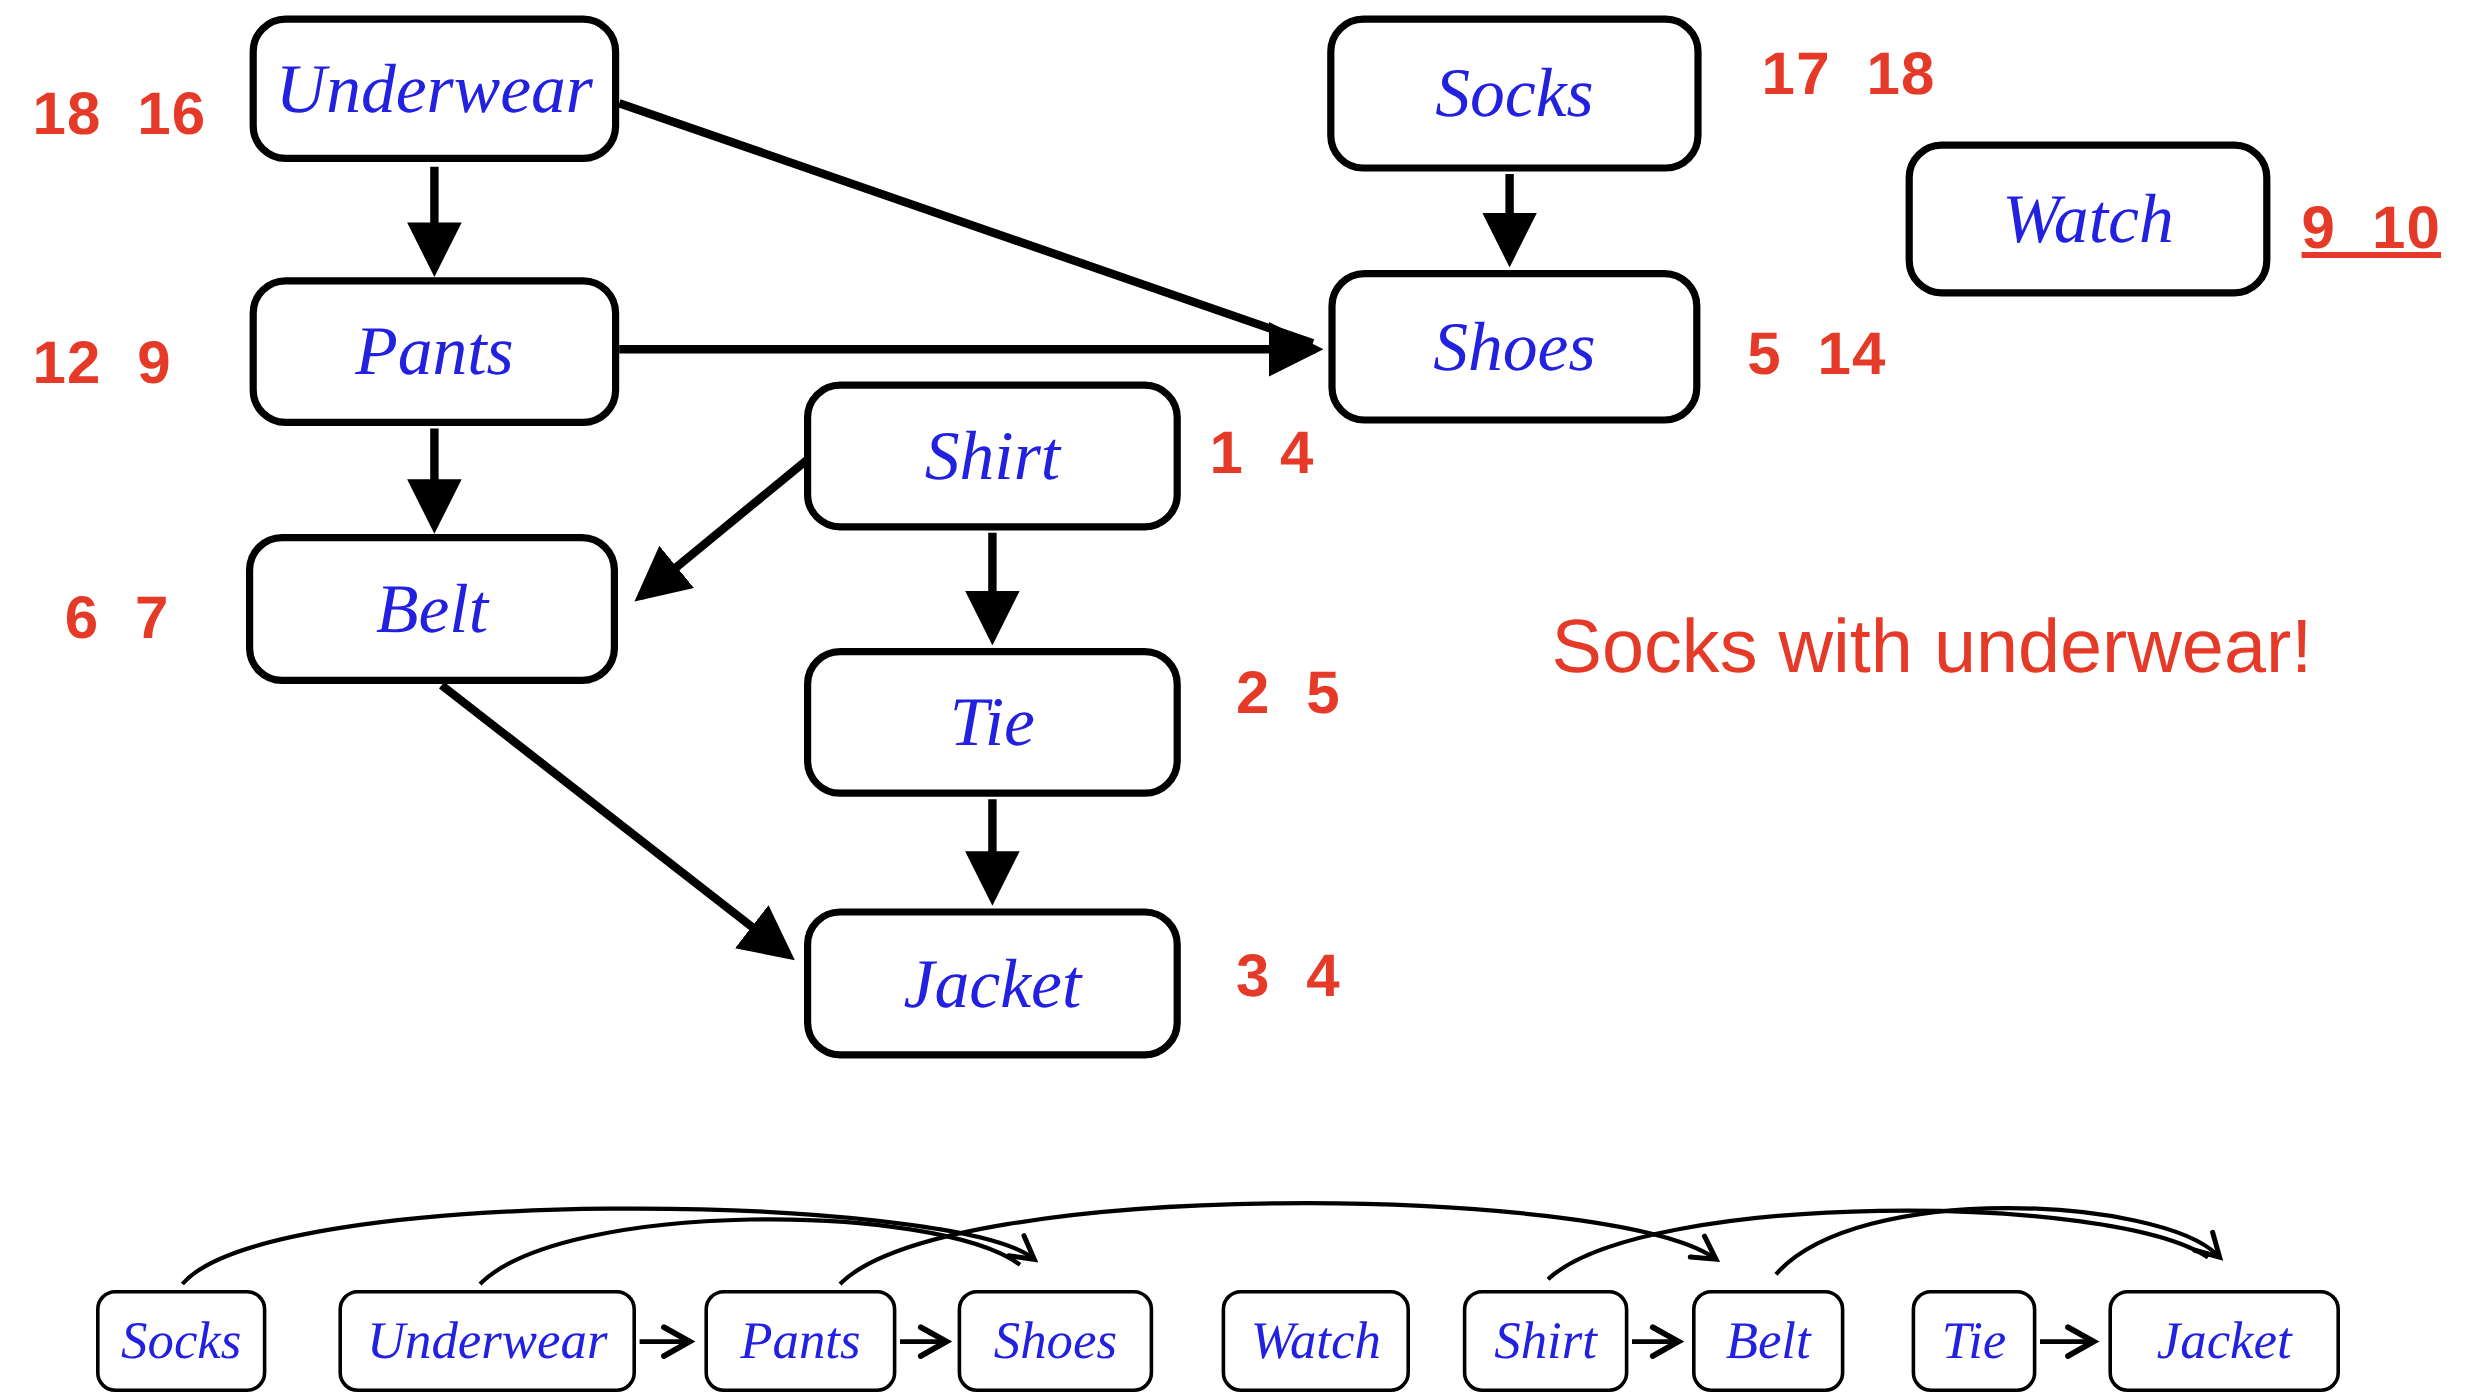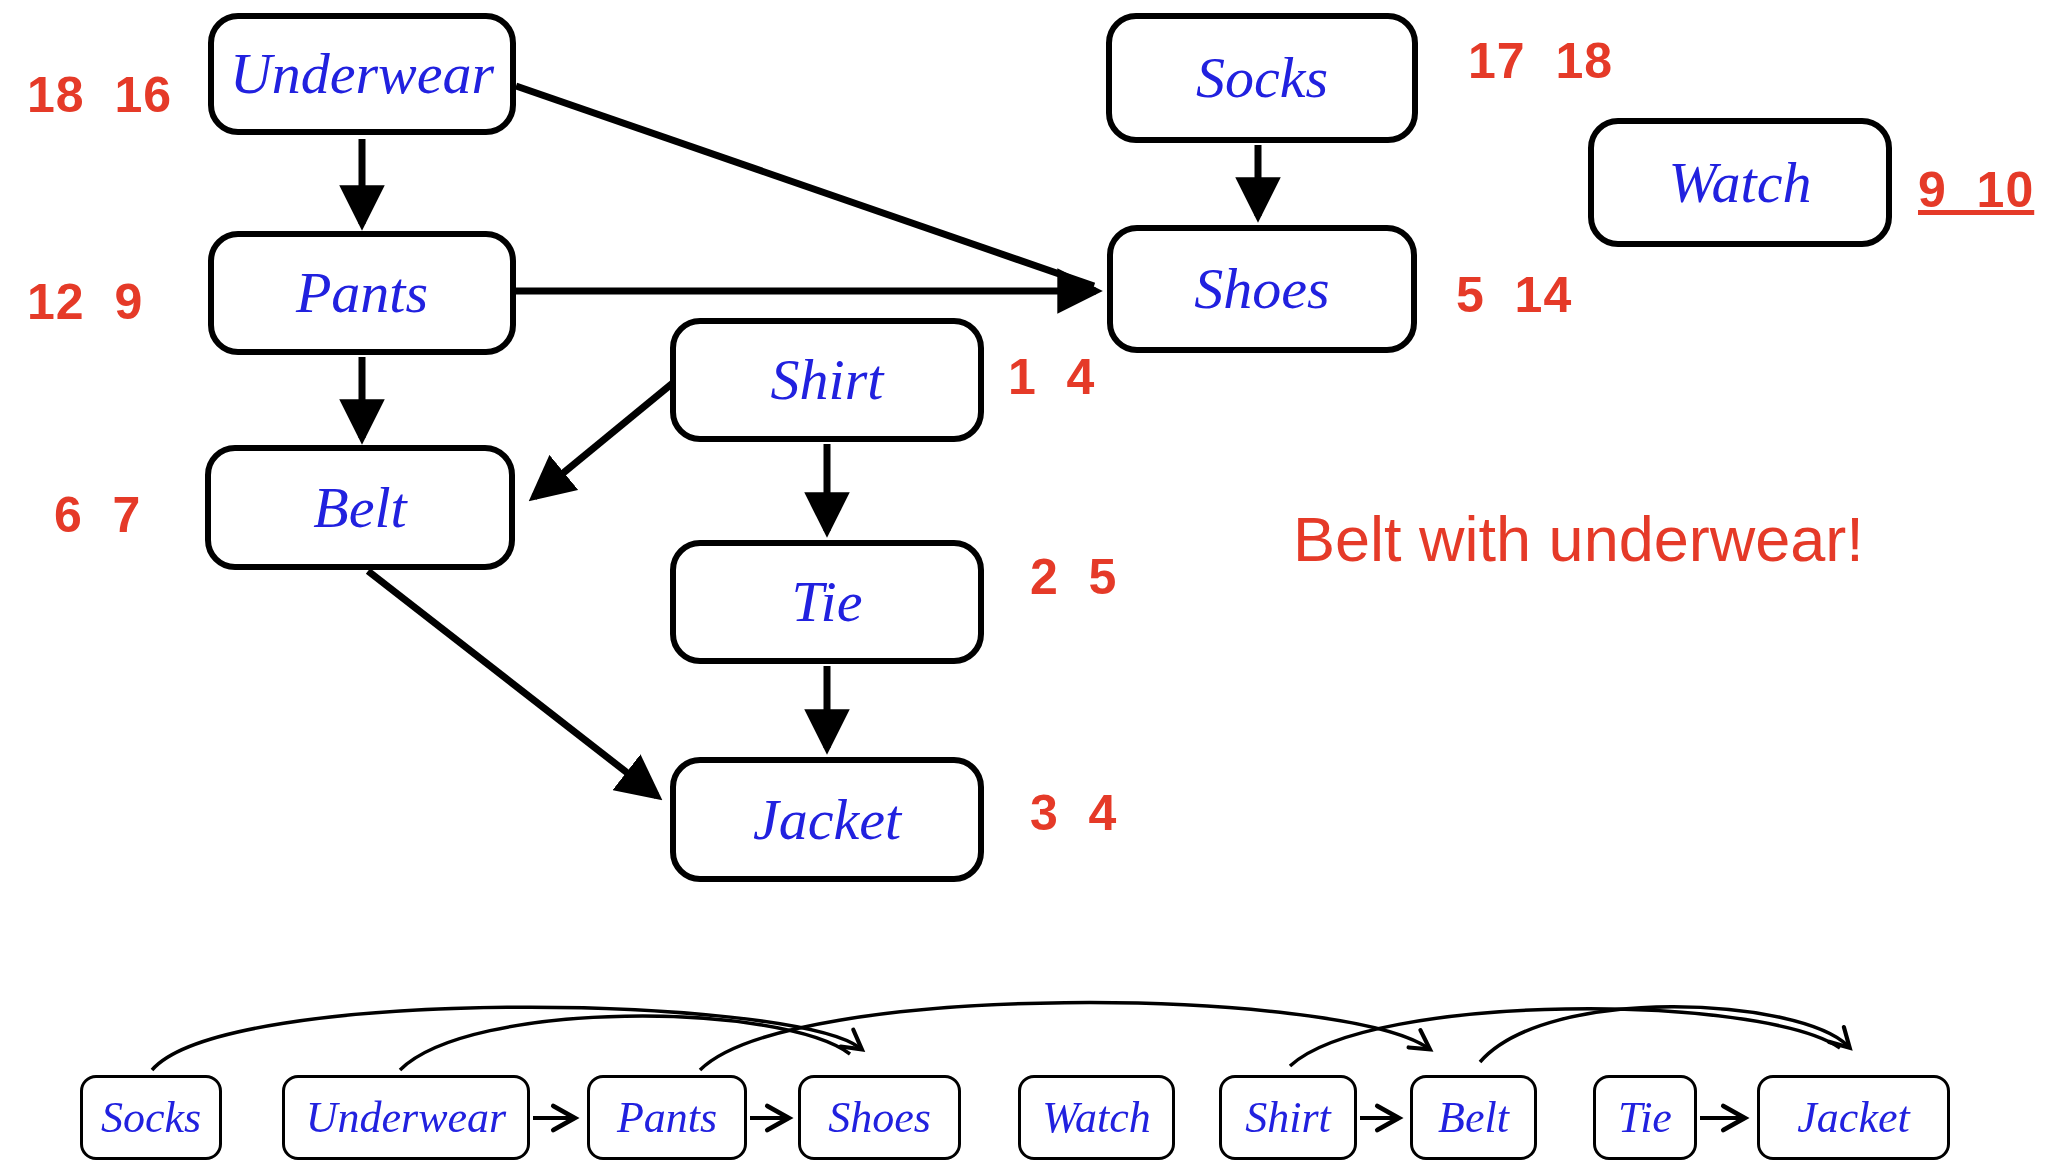--- a/index.html
+++ b/index.html
@@ -146,21 +146,21 @@
   <div class="times t-underwear">18  16</div>
   <div class="times t-pants">12  9</div>
   <div class="times t-belt">6  7</div>
   <div class="times t-shirt">1  4</div>
   <div class="times t-tie">2  5</div>
   <div class="times t-jacket">3  4</div>
   <div class="times t-socks">17  18</div>
   <div class="times t-shoes">5  14</div>
   <div class="times t-watch">9  10</div>
 
-  <div class="caption">Belt with underwear!</div>
+  <div class="caption">Socks with underwear!</div>
 
   <div class="bnode b-socks">
     <span class="node-label">Socks</span>
   </div>
   <div class="bnode b-underwear">
     <span class="node-label">Underwear</span>
   </div>
   <div class="bnode b-pants">
     <span class="node-label">Pants</span>
   </div>

